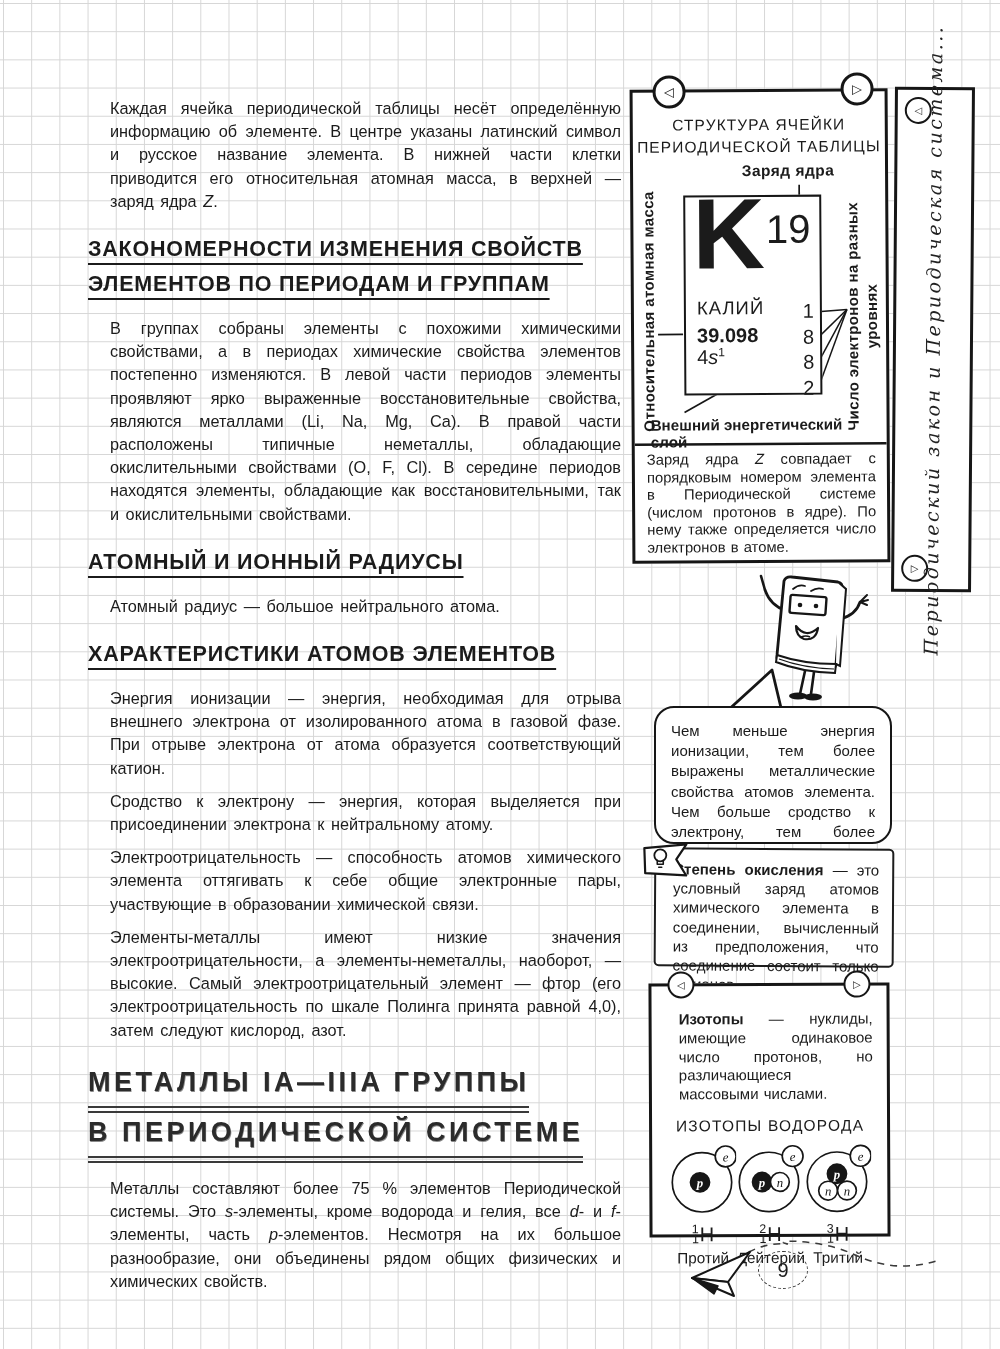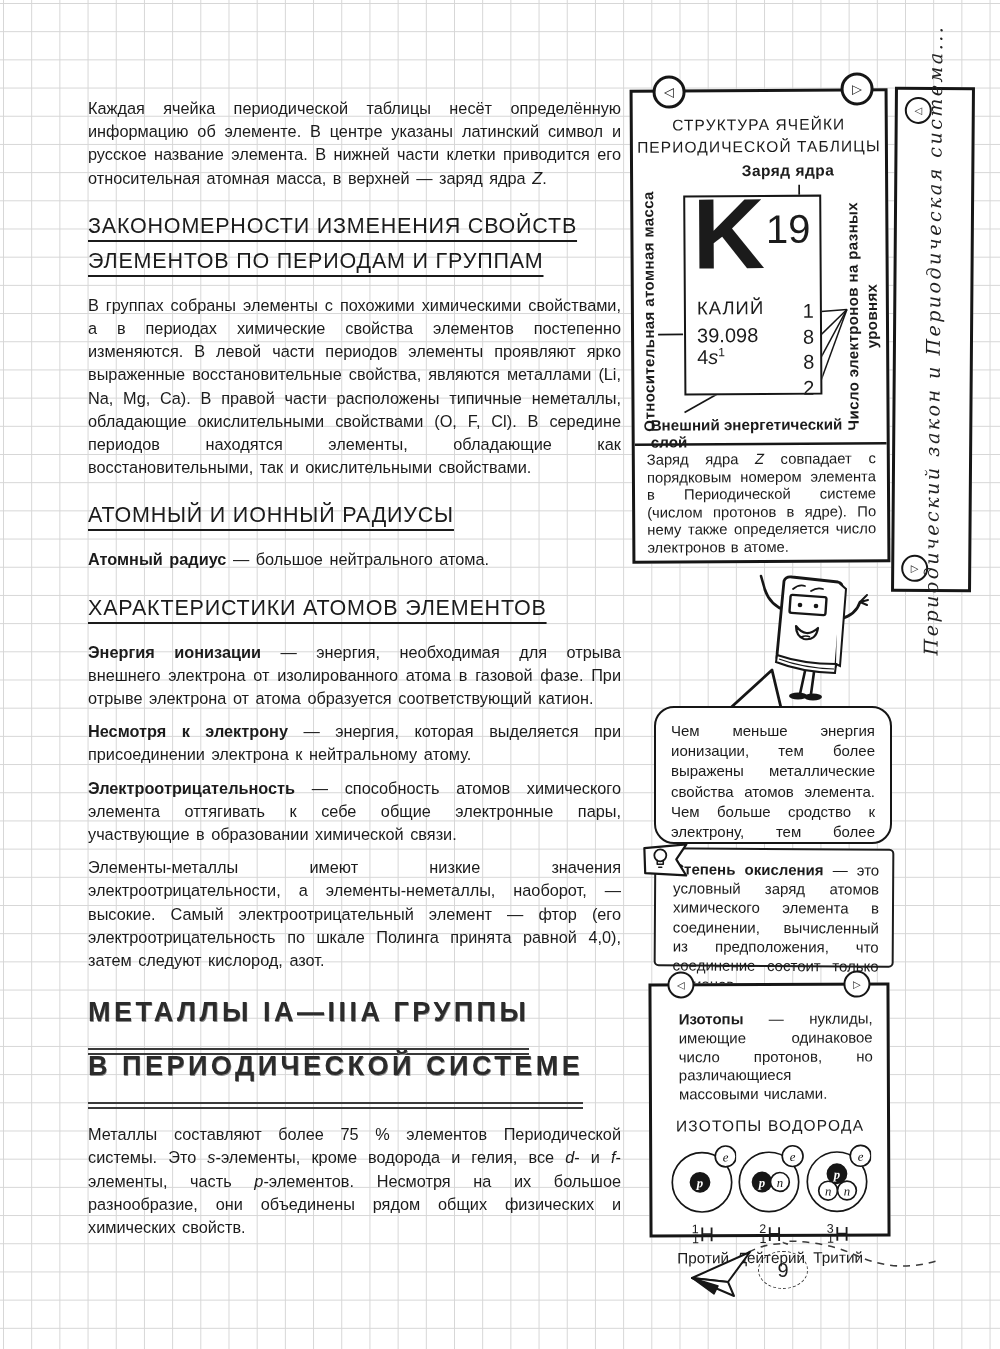--- a/index.html
+++ b/index.html
@@ -11,49 +11,49 @@
       linear-gradient(to right, #d6d6d6 1px, transparent 1px),
       linear-gradient(to bottom, #d6d6d6 1px, transparent 1px);
     background-size: 28.2px 28.2px;
     background-position: 3px 3px;
     font-family: "Liberation Sans", sans-serif;
     color: #1b1b1b;
     overflow: hidden;
   }
   
   .left-col { position: absolute; left: 88px; top: 97px; width: 533px; }
-  .body { font-size: 16.3px; line-height: 23.2px; text-align: justify; word-spacing: 2px; margin-bottom: 10px; }
-  .body .term { font-weight: 700; }
+  .body { font-size: 16.3px; line-height: 23.2px; text-align: justify; word-spacing: 2px; margin-bottom: 10px; padding-left: 22px; }
+  .body .term { font-weight: 400; }
   .var { font-style: italic; }
-  .sec-h { font-size: 21.5px; font-weight: 400; letter-spacing: 0.8px; line-height: 35px; margin: 19px 0 15px; }
+  .sec-h { font-size: 21.5px; font-weight: 700; letter-spacing: 0.8px; line-height: 35px; margin: 19px 0 15px; }
   .sec-h .u { text-decoration: underline; text-decoration-thickness: 2px; text-underline-offset: 7px; }
   .big-h { margin: 25px 0 19px; }
   .big-line { display: table; font-size: 27px; font-weight: 700; letter-spacing: 3.5px; color: #2b2b2b;
-              padding-bottom: 20px; border-bottom: 2.2px solid #3a3a3a; position: relative; margin-bottom: 1px;
+              padding-bottom: 8px; border-bottom: 2.2px solid #3a3a3a; position: relative; margin-bottom: 9px;
               text-shadow: 0.6px 0.6px 0 #8a8a8a; }
   .big-line::after { content:""; position:absolute; left:0; right:0; bottom:-7px; border-top:2.2px solid #3a3a3a; }
 
   
   .frame { position:absolute; background:#fff; border:3.2px solid #161616; }
   .nav-circle { position:absolute; width:33px; height:33px; border:3px solid #161616; border-radius:50%;
                 background:#fff; display:flex; align-items:center; justify-content:center;
                 font-size:13px; line-height:1; color:#161616; }
   .nav-circle.small { width:27px; height:27px; border-width:2.5px; font-size:10px; }
 
   
   #cell-box { left:631px; top:89px; width:258px; height:474px; transform:rotate(-0.35deg); }
   #cell-box .box-title { position:absolute; top:22px; left:0; right:0; text-align:center;
                          font-size:15.5px; letter-spacing:1.1px; line-height:22px; }
   #cell-box .charge-label { position:absolute; top:70px; left:60px; width:190px; text-align:center;
                             font-weight:700; font-size:15.5px; letter-spacing:0.5px; }
   .el-cell { position:absolute; left:50px; top:103px; width:138px; height:200px; border:2.6px solid #161616; background:#fff; }
   .el-symbol { position:absolute; left:7px; top:-14px; font-size:100px; font-weight:700; line-height:1; }
   .el-z { position:absolute; right:9px; top:10px; font-size:40px; line-height:1.1; }
   .el-name { position:absolute; left:11px; top:100px; font-size:18.5px; letter-spacing:1px; }
-  .el-mass { position:absolute; left:11px; top:127px; font-size:20px; }
+  .el-mass { position:absolute; left:11px; top:127px; font-size:20px;font-weight:bold; }
   .el-config { position:absolute; left:11px; bottom:24px; font-size:20px; }
   .el-config sup { font-size:12px; }
   .el-electrons { position:absolute; right:6px; top:102px; text-align:right; font-size:20px; line-height:25.5px; }
   .vlabel { position:absolute; writing-mode:vertical-rl; transform:rotate(180deg);
             font-weight:700; font-size:15px; letter-spacing:0.4px; text-align:center; }
   #label-mass { left:6px; top:88px; height:262px; width:30px; }
   #label-electrons { right:1px; top:100px; height:250px; width:42px; line-height:19px; }
   .outer-shell-label { position:absolute; left:16px; top:324px; width:230px; font-weight:700; font-size:15.2px; }
   .cell-note { position:absolute; top:359px; left:12px; right:11px; font-size:14.8px; line-height:17.6px; text-align:justify; word-spacing:1px; }
   .overlay-svg { position:absolute; inset:0; width:100%; height:100%; pointer-events:none; }
@@ -114,21 +114,21 @@
     <h2 class="sec-h"><span class="u">АТОМНЫЙ И ИОННЫЙ РАДИУСЫ</span></h2>
 
     <p class="body"><span class="term">Атомный радиус</span><span> — большое нейтрального атома.</span></p>
 
 
     <h2 class="sec-h"><span class="u">ХАРАКТЕРИСТИКИ АТОМОВ ЭЛЕМЕНТОВ</span></h2>
 
 
     <p class="body"><span class="term">Энергия ионизации</span><span> — энергия, необходимая для отрыва внешнего электрона от изолированного атома в газовой фазе. При отрыве электрона от атома образуется соответствующий катион.</span></p>
 
-    <p class="body"><span class="term">Несмотря к электрону</span><span> — энергия, которая выделяется при присоединении электрона к нейтральному атому.</span></p>
+    <p class="body"><span class="term">Сродство к электрону</span><span> — энергия, которая выделяется при присоединении электрона к нейтральному атому.</span></p>
 
     <p class="body"><span class="term">Электроотрицательность</span><span> — способность атомов химического элемента оттягивать к себе общие электронные пары, участвующие в образовании химической связи.</span></p>
 
     <p class="body">Элементы-металлы имеют низкие значения электроотрицательности, а элементы-неметаллы, наоборот, — высокие. Самый электроотрицательный элемент — фтор (его электроотрицательность по шкале Полинга принята равной 4,0), затем следуют кислород, азот.</p>
 
     <div class="big-h">
       <span class="big-line">МЕТАЛЛЫ IA—IIIA ГРУППЫ</span>
       <span class="big-line">В ПЕРИОДИЧЕСКОЙ СИСТЕМЕ</span>
     </div>
 

